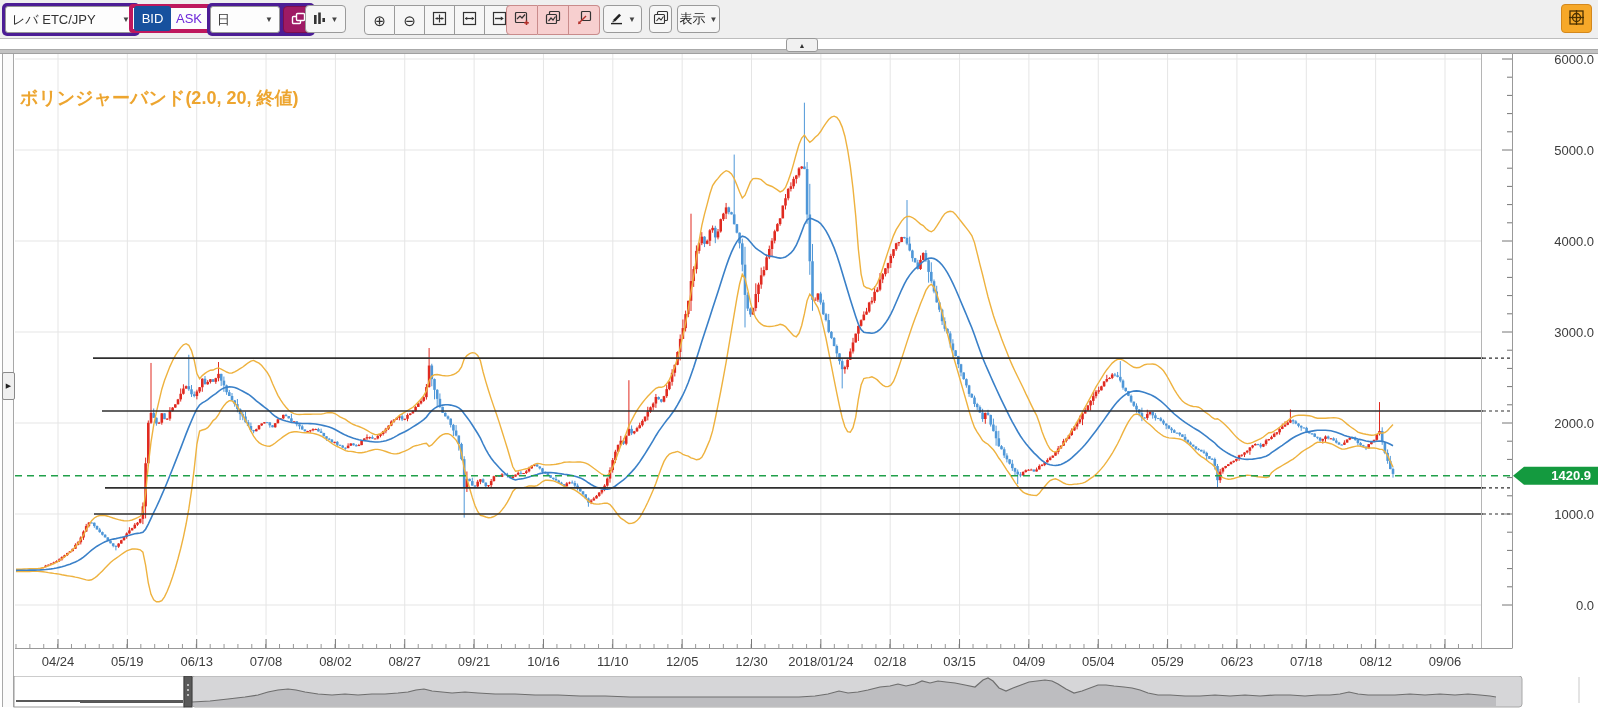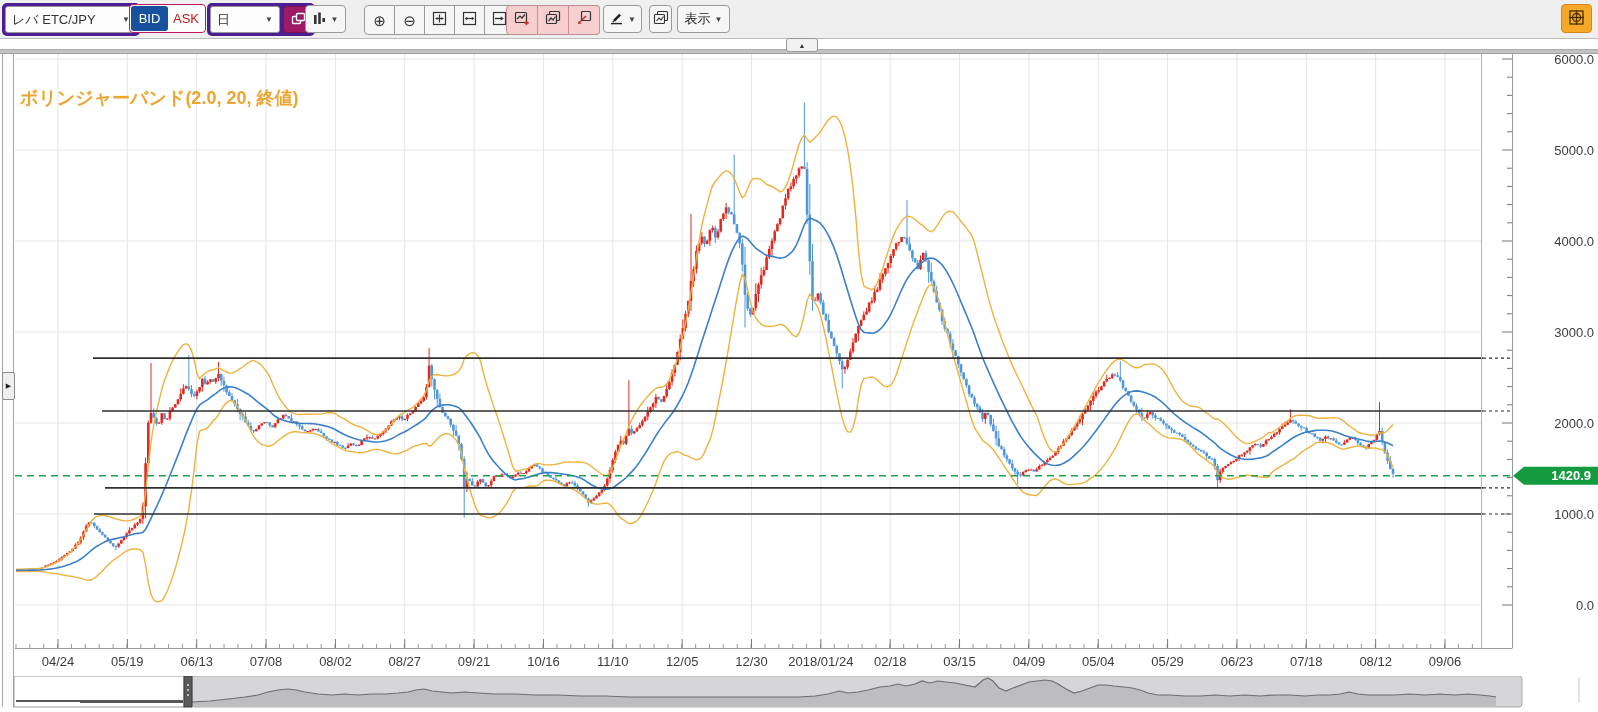--- a/index.html
+++ b/index.html
@@ -6,21 +6,21 @@
   body{width:1598px;height:712px;position:relative;overflow:hidden;background:#fff;
        font-family:"Liberation Sans",sans-serif;color:#333;}
   
   .toolbar{position:absolute;left:0;top:0;width:1598px;height:38px;background:#efefef;
            border-bottom:1px solid #bdbdbd;}
   .tb{position:absolute;box-sizing:border-box;display:flex;align-items:center;justify-content:center;}
   .pinkwrap{background:#4c1d95;border-radius:5px;padding:3px;display:flex;gap:3px;align-items:center;}
   .selectbox{background:#fdfdfd;border:1px solid #979797;border-radius:3px;height:25px;
              display:flex;align-items:center;padding:0 6px;font-size:13px;cursor:pointer;}
   .selectbox .arr{margin-left:auto;font-size:8px;color:#444;padding-left:8px;}
-  .segwrap{background:#fdfdfd;border:1px solid #be185d;border-radius:4px;height:29px;display:flex;
+  .segwrap{background:#fdfdfd;border:4px solid #be185d;border-radius:4px;height:29px;display:flex;
            align-items:center;padding:1px;}
   .seg{height:25px;display:flex;align-items:center;justify-content:center;font-size:13px;
        border-radius:3px;cursor:pointer;}
   .btn{background:#f6f6f6;border:1px solid #9a9a9a;border-radius:4px;height:28px;cursor:pointer;
        display:flex;align-items:center;justify-content:center;font-size:13px;color:#222;}
   .grpbtn{border:1px solid #9a9a9a;background:#f6f6f6;height:28px;display:flex;align-items:center;
           justify-content:center;cursor:pointer;}
   .glyph{font-size:15px;color:#333;line-height:1;}
   .arrsmall{font-size:8px;color:#444;margin-left:4px;}
   
@@ -47,21 +47,21 @@
 
   <div class="tb pinkwrap" style="left:2px;top:3px;">
     <div class="selectbox" style="width:118px;">
       <span>レバ ETC/JPY</span>
       <span class="arr">▼</span>
     </div>
   </div>
 
   <div class="tb segwrap" style="left:129px;top:4px;">
     <div class="seg" style="width:37px;background:#17519e;color:#fff;">BID</div>
-    <div class="seg" style="width:36px;color:#b91c1c;border-radius:11px;">ASK</div>
+    <div class="seg" style="width:36px;color:#6d28d9;border-radius:11px;">ASK</div>
   </div>
 
   <div class="tb pinkwrap" style="left:207px;top:3px;">
     <div class="selectbox" style="width:56px;">
       <span>日</span>
       <span class="arr">▼</span>
     </div>
     <div class="btn" style="width:27px;height:25px;background:#9e1a64;border-color:#7c0f4d;">
       <span>
         <svg width="16" height="15">
@@ -167,21 +167,21 @@
   <div class="tb btn" style="left:649px;top:5px;width:23px;">
     <span>
       <svg width="16" height="16">
           <rect x="4.5" y="1.5" width="10" height="9" fill="none" stroke="#333" stroke-width="1.1" rx="1"></rect>
           <rect x="1.5" y="4.5" width="10" height="9" fill="#f6f6f6" stroke="#333" stroke-width="1.1" rx="1"></rect>
           <polyline points="3.5,11 6,8 8,10 10.5,6.5" fill="none" stroke="#333" stroke-width="1.1"></polyline>
         </svg>
     </span>
   </div>
 
-  <div class="tb btn" style="left:677px;top:5px;width:53px;">
+  <div class="tb btn" style="left:677px;top:5px;width:43px;">
     <span>表示</span>
     <span class="arrsmall">▼</span>
   </div>
 
   <div class="tb btn" style="left:1561px;top:4px;width:31px;height:29px;background:#f6a829;border-color:#d4881c;">
     <span>
       <svg width="17" height="17">
           <rect x="2" y="2" width="13" height="13" fill="none" stroke="#4a3000" stroke-width="1.3"></rect>
           <circle cx="8.5" cy="8.5" r="4" fill="none" stroke="#4a3000" stroke-width="1.3"></circle>
           <line x1="8.5" y1="1" x2="8.5" y2="16" stroke="#4a3000" stroke-width="1.3"></line>

